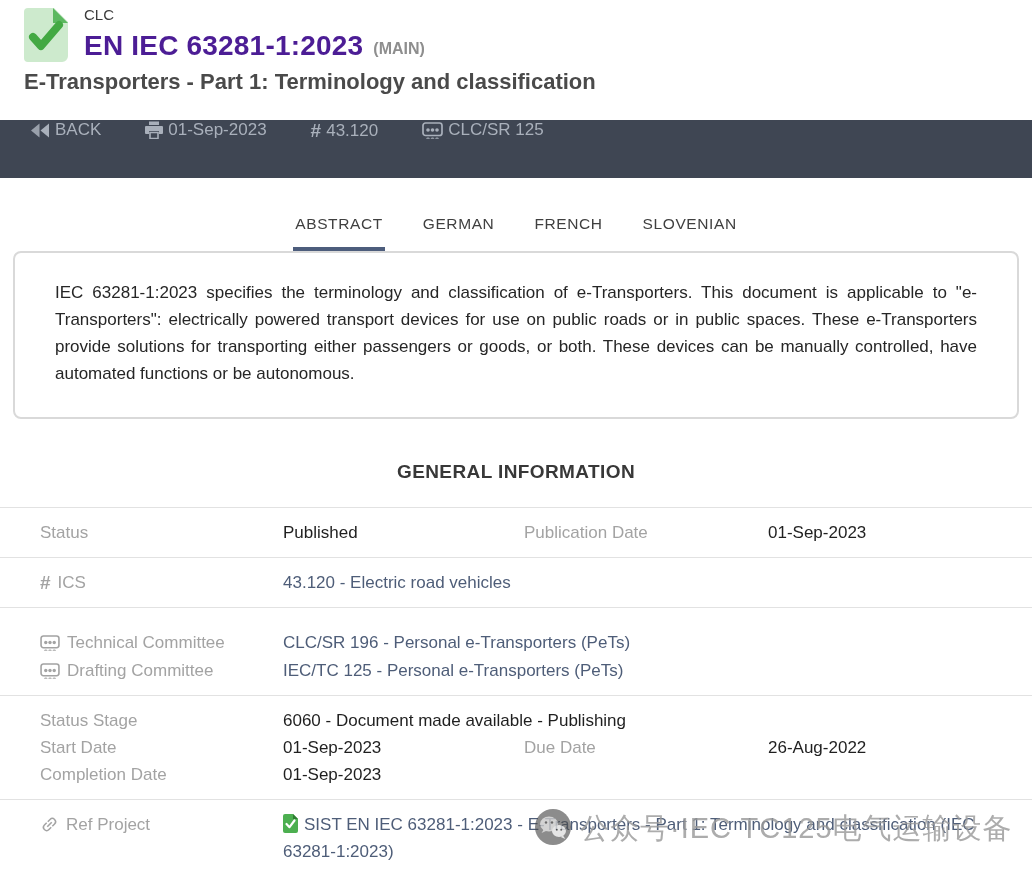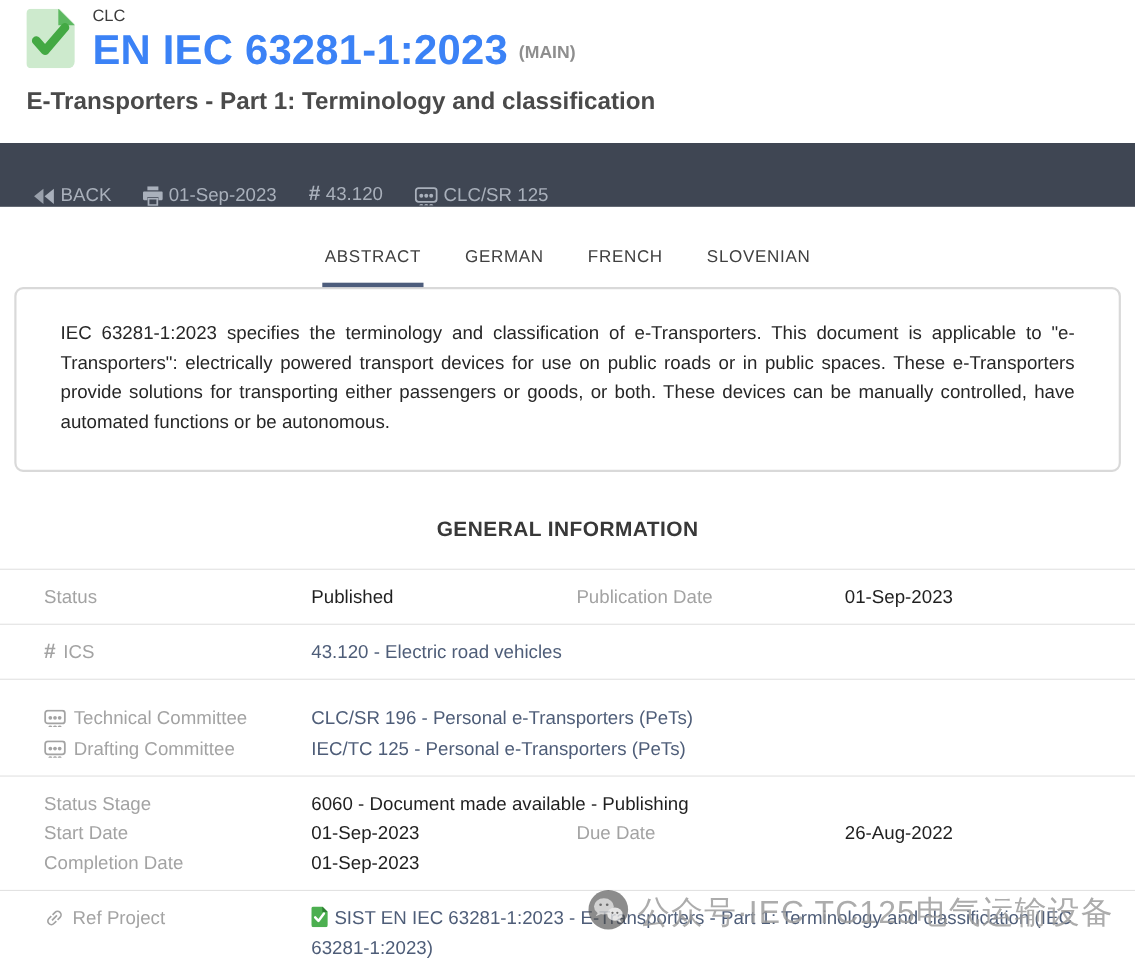--- a/index.html
+++ b/index.html
@@ -10,27 +10,27 @@
   html,body{background:#fff;}
   body{font-family:"Liberation Sans",sans-serif;color:var(--value);}
   .page{position:relative;width:1032px;height:872px;background:#fff;overflow:hidden;}
 
   
   .header{padding:6px 24px 0 24px;}
   .header-top{display:flex;align-items:flex-start;gap:16px;}
   .doc-icon{flex:0 0 auto;margin-top:2px;}
   .header-text .org{font-size:15px;color:#3c3c3c;line-height:18px;}
   .title-row{display:flex;align-items:center;gap:10px;line-height:38px;}
-  .title-row .title{font-size:38px;font-weight:bold;color:#3b82f6;letter-spacing:.2px;}
+  .title-row .title{font-size:28px;font-weight:bold;color:#4c1d95;letter-spacing:.2px;}
   .title-row .suffix{font-size:16px;font-weight:bold;color:#8e8e8e;margin-top:6px;}
-  .subtitle{margin-top:10px;font-size:22px;font-weight:bold;color:#4a4a4a;line-height:28px;}
-
-  
-  .navbar{margin-top:24px;height:58px;background:var(--navbar-bg);display:flex;align-items:flex-end;
-          padding-left:30px;gap:29px;color:var(--navbar-fg);}
+  .subtitle{font-size:22px;font-weight:bold;color:#4a4a4a;line-height:28px;}
+
+  
+  .navbar{margin-top:24px;height:58px;background:var(--navbar-bg);display:flex;align-items:flex-start;
+          padding-left:30px;gap:44px;color:var(--navbar-fg);}
   .nav-item{display:flex;align-items:center;gap:5px;font-size:17px;cursor:pointer;}
   .nav-item svg{display:block;}
   .hash-glyph{font-size:19px;font-weight:bold;}
 
   
   .tabs{margin-top:33px;display:flex;justify-content:center;gap:36px;}
   .tab{font-size:15.5px;font-weight:normal;letter-spacing:.6px;color:#404040;
        padding:4px 2px 14px 2px;border-bottom:4px solid transparent;cursor:pointer;}
   .tab.active{border-bottom-color:var(--accent);}
 

